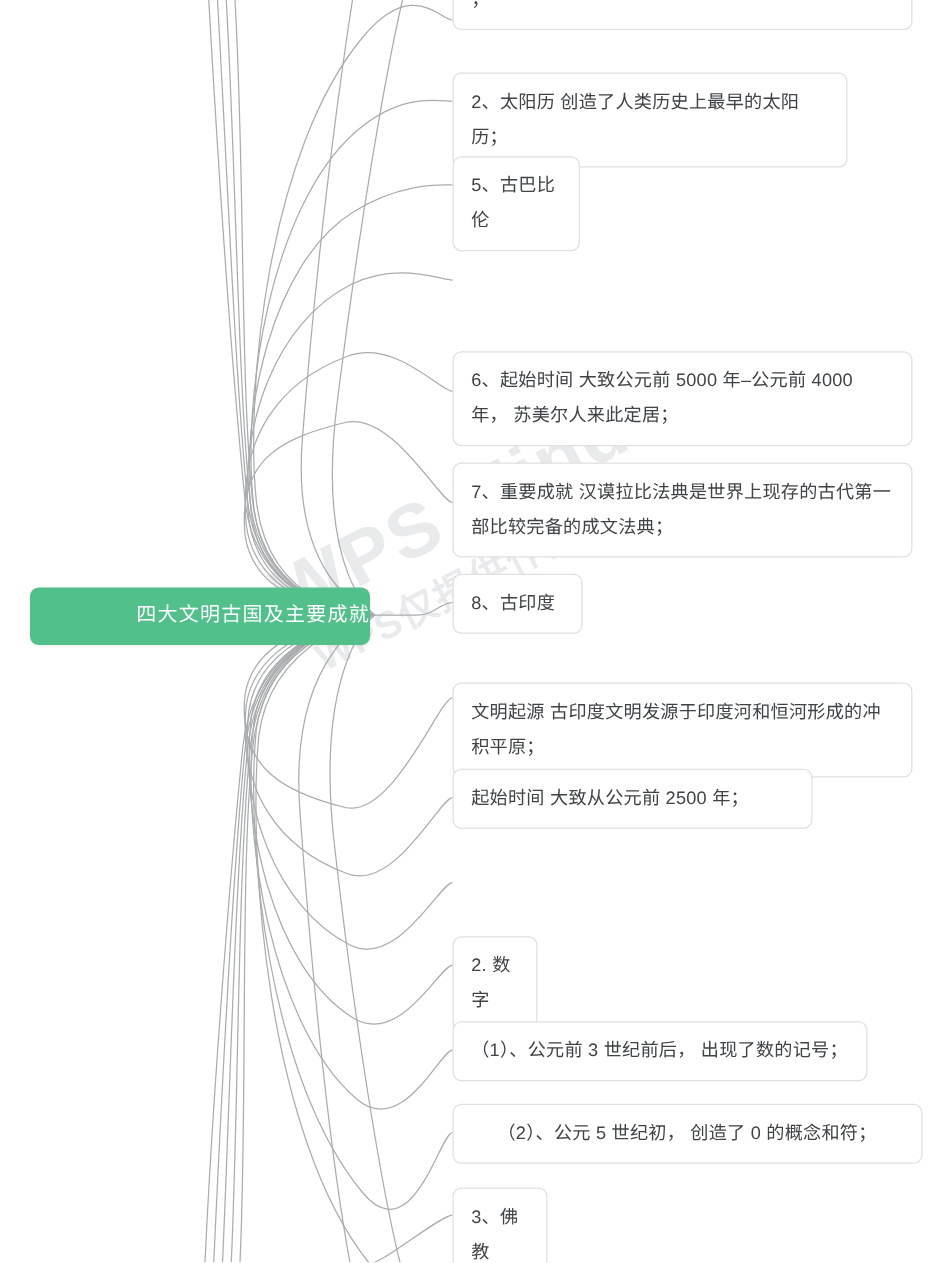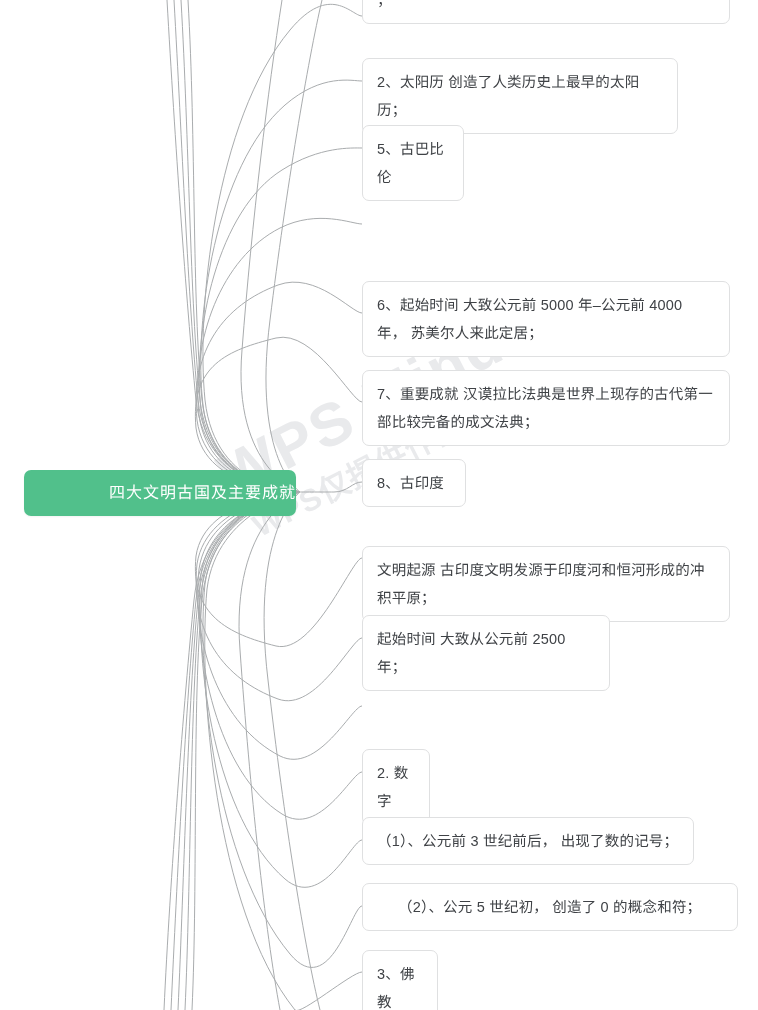--- a/index.html
+++ b/index.html
@@ -155,21 +155,21 @@
 
 
   <div class="node" style="left:362px; top:281px; width:368px;">6、起始时间 大致公元前 5000 年–公元前 4000 年， 苏美尔人来此定居；</div>
 
   <div class="node" style="left:362px; top:370px; width:368px;">7、重要成就 汉谟拉比法典是世界上现存的古代第一部比较完备的成文法典；</div>
 
   <div class="node" style="left:362px; top:459px; width:104px;">8、古印度</div>
 
   <div class="node" style="left:362px; top:546px; width:368px;">文明起源 古印度文明发源于印度河和恒河形成的冲积平原；</div>
 
-  <div class="node" style="left:362px; top:615px; width:248px;">起始时间 大致从公元前 2500 年；</div>
+  <div class="node" style="left:362px; top:615px; width:288px;">起始时间 大致从公元前 2500 年；</div>
 
 
   <div class="node" style="left:362px; top:749px; width:68px;">2. 数字</div>
 
   <div class="node" style="left:362px; top:817px; width:332px;">（1）、公元前 3 世纪前后， 出现了数的记号；</div>
 
   <div class="node" style="left:362px; top:883px; width:376px;padding-left:35px;">（2）、公元 5 世纪初， 创造了 0 的概念和符；</div>
 
   <div class="node" style="left:362px; top:950px; width:76px;">3、佛教</div>
 

